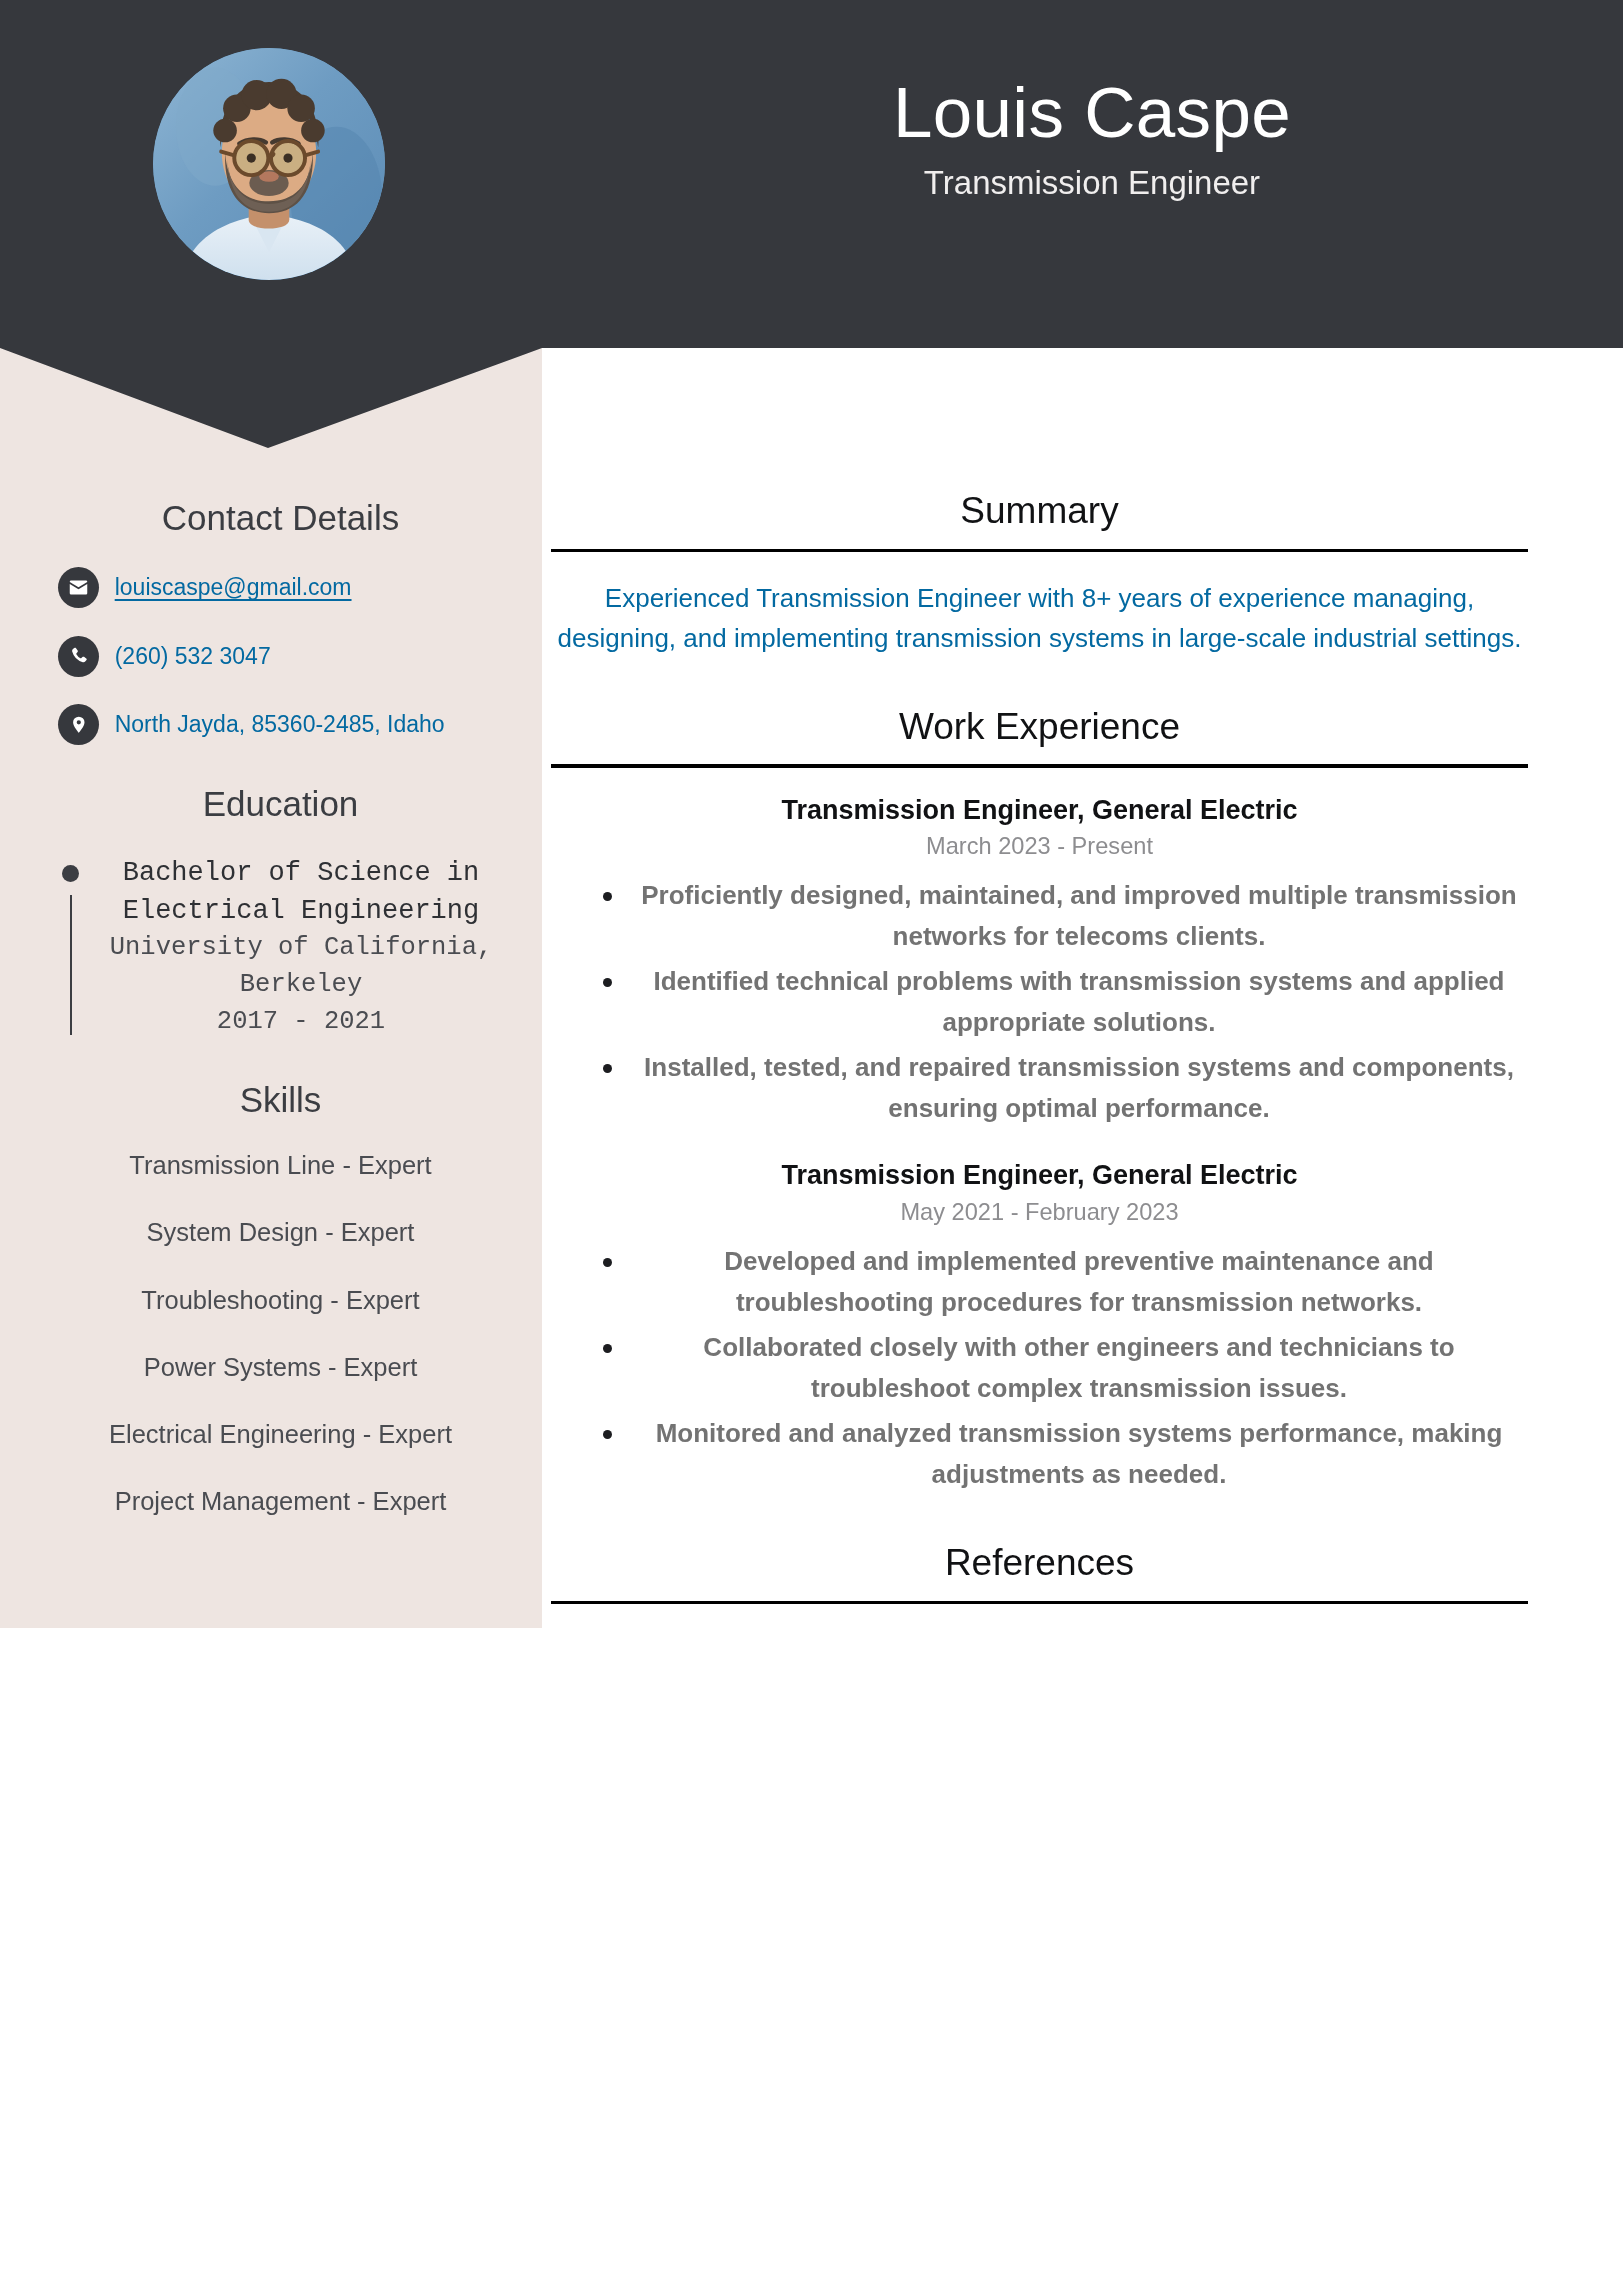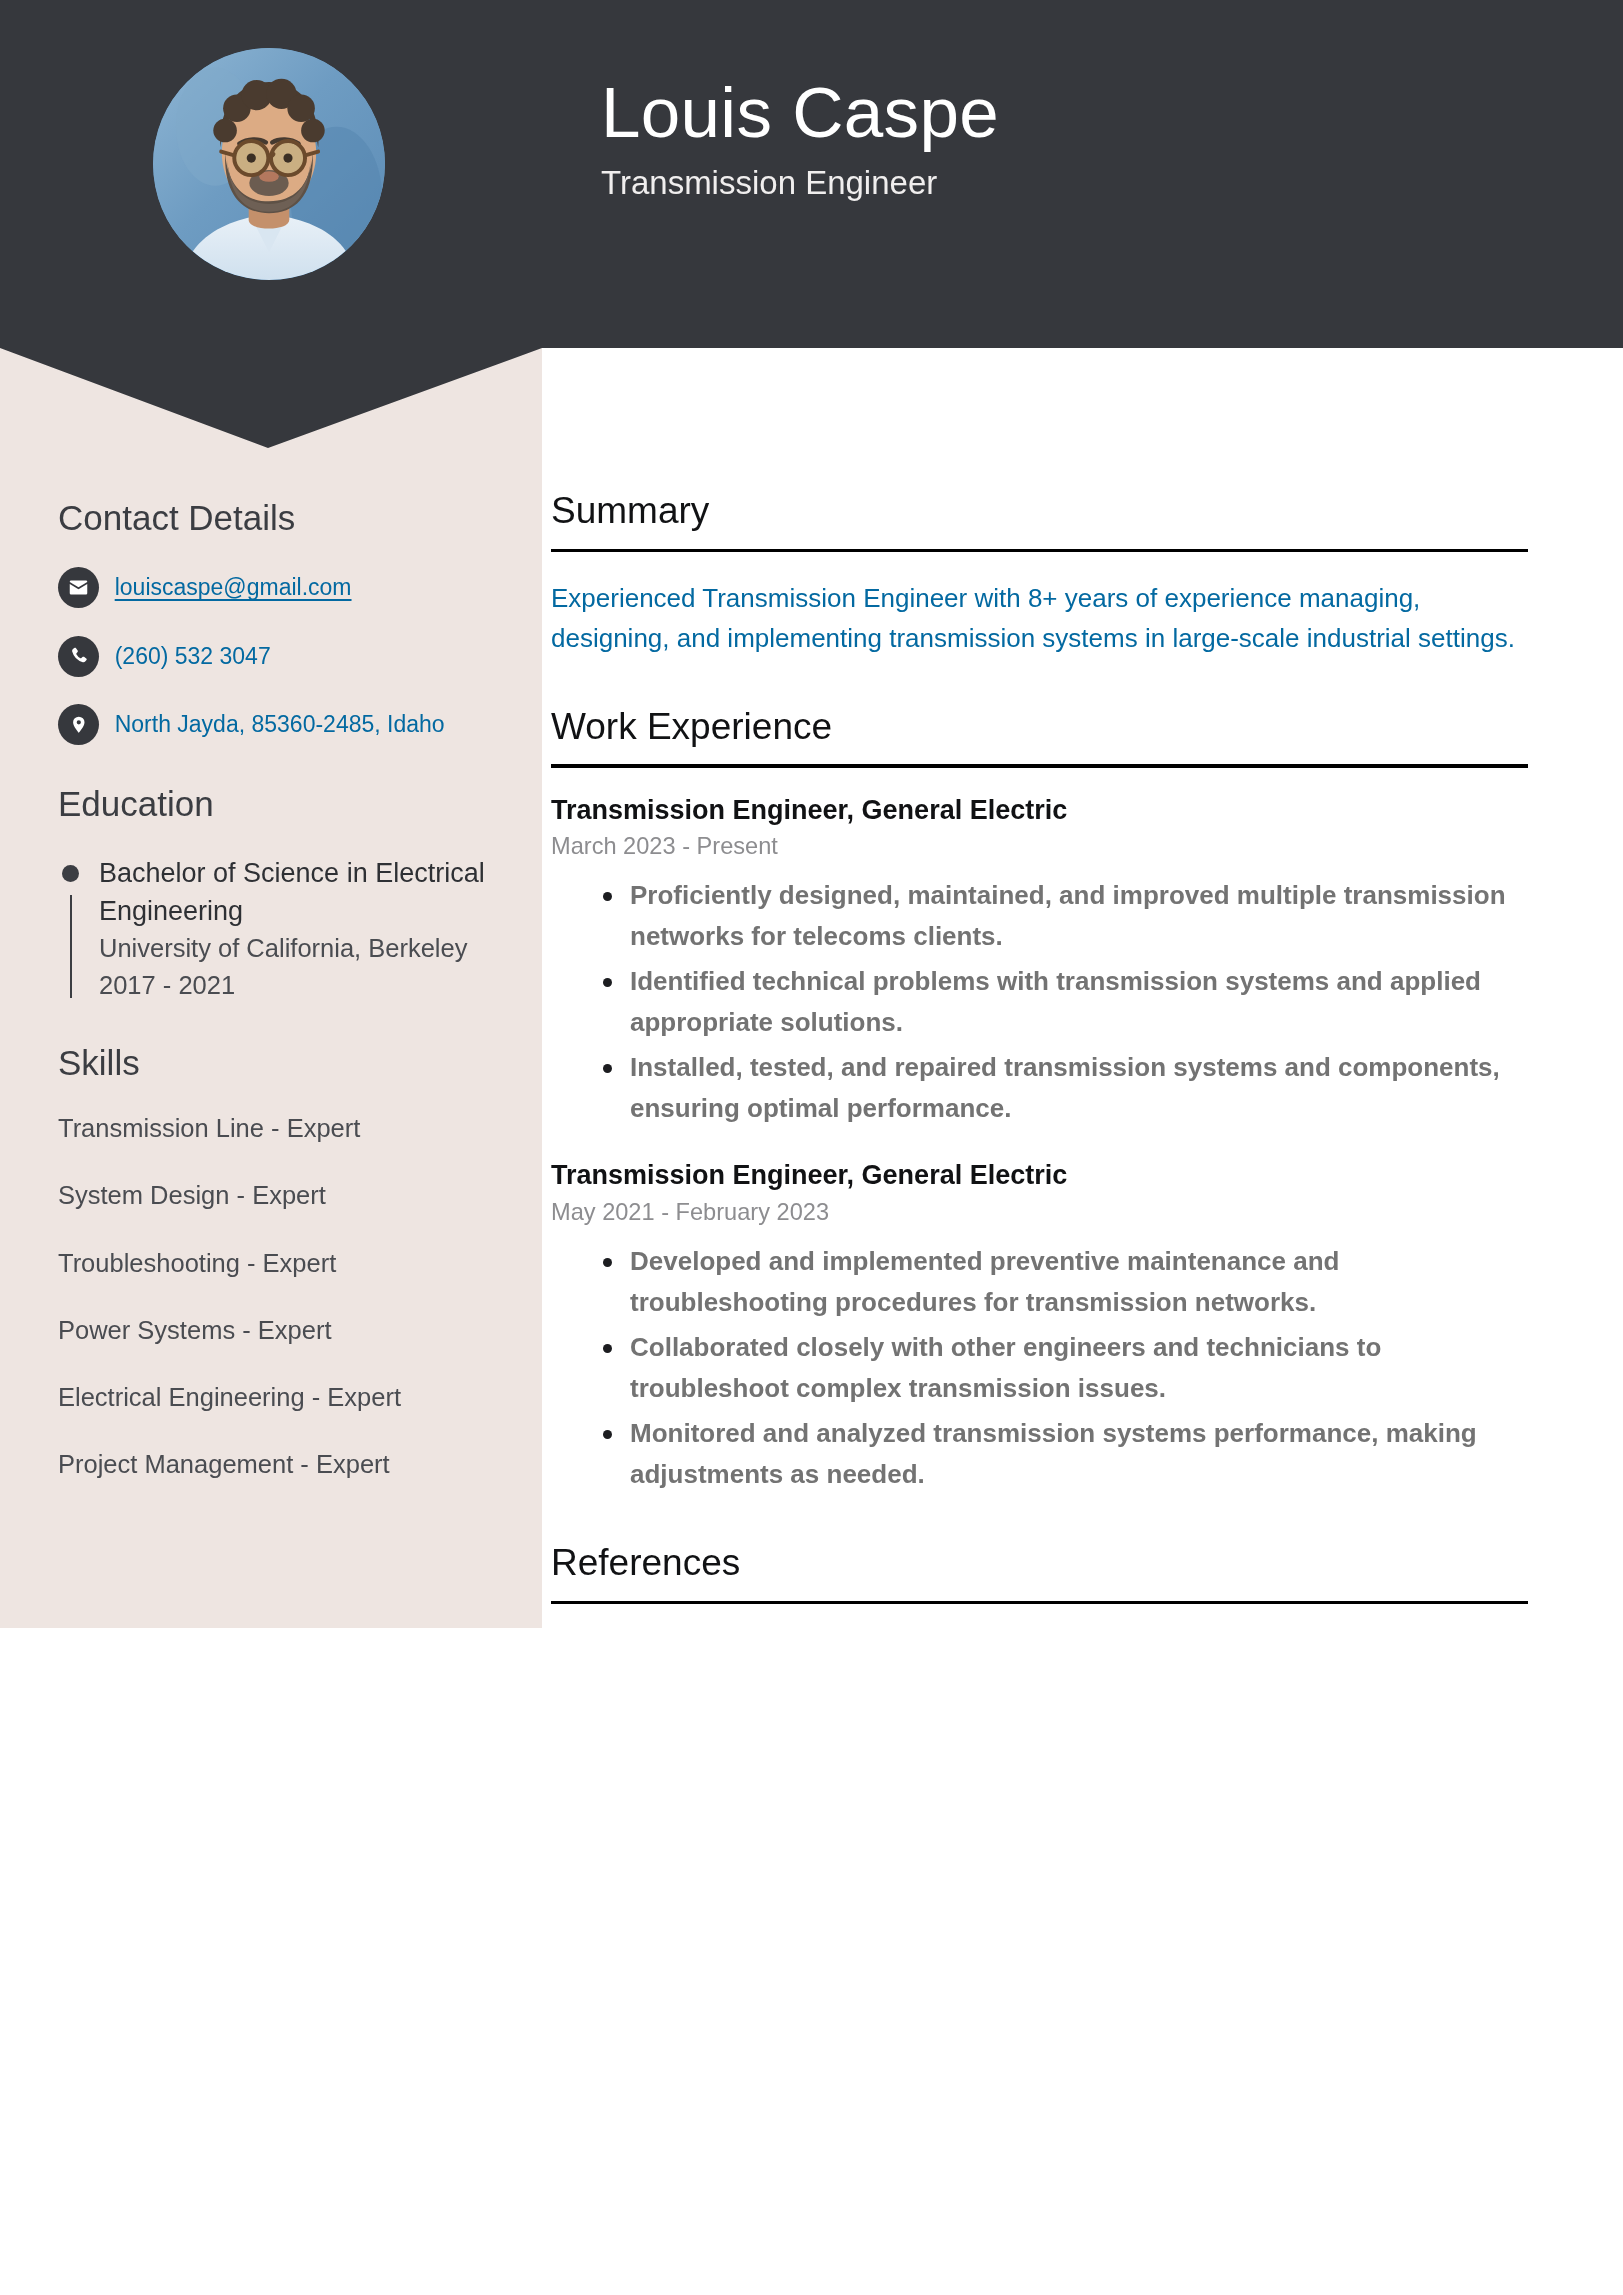--- a/index.html
+++ b/index.html
@@ -7,20 +7,21 @@
     padding: 0;
     background: #ffffff;
   }
   .page {
     position: relative;
     width: 1623px;
     height: 1628px;
     background: #ffffff;
     font-family: "Liberation Sans", sans-serif;
     overflow: hidden;
+    text-align: center;
   }
 
   
   .sidebar-band {
     position: absolute;
     left: 0;
     top: 0;
     width: 542px;
     height: 2295px;
     background: #EEE5E1;
@@ -117,20 +118,21 @@
   .contact-text.link {
     text-decoration: underline;
     text-underline-offset: 3.9px;
   }
 
   
   .edu-item {
     position: relative;
     padding-left: 41px;
     margin-bottom: 6.5px;
+    font-family: Liberation Mono, monospace;
   }
   .edu-bullet {
     position: absolute;
     left: 3.9px;
     top: 11.8px;
     width: 17px;
     height: 17px;
     border-radius: 50%;
     background: #3b3d42;
   }

